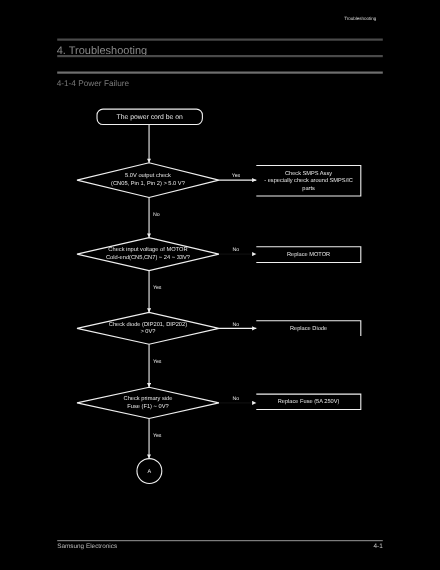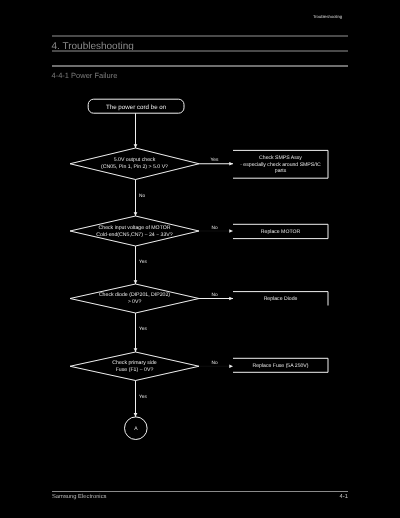--- a/index.html
+++ b/index.html
@@ -21,21 +21,21 @@
 </style>
 </head>
 <body>
 
 <div class="page">
   <div id="hdr">Troubleshooting</div>
   <div class="rule" id="r1"></div>
   <div class="h1" id="t1">4. Troubleshooting</div>
   <div class="rule" id="r2"></div>
   <div class="rule" id="r3"></div>
-  <div class="h1" id="t3">4-4-1  Power Failure</div>
+  <div class="h1" id="t3">4-1-4  Power Failure</div>
 
   <svg id="flow" width="400" height="518">
     <defs>
       <marker id="arw" viewBox="0 0 10 10" refX="9.4" refY="5" markerWidth="4.5" markerHeight="4.2" orient="auto-start-reverse" markerUnits="userSpaceOnUse">
         <path d="M 0.4 0.6 L 9.4 5 L 0.4 9.4 z" fill="#f0f0f0"></path>
       </marker>
     </defs>
     <g id="flow-g">
         <rect x="88.2" y="99.2" width="95.8" height="14" rx="5.4" ry="5.4" fill="none" stroke="#f0f0f0" stroke-width="1"></rect>
         <text x="136.1" y="108.5" text-anchor="middle" font-size="6.2" font-family="&quot;Liberation Sans&quot;, sans-serif" fill="#e6e6e6">The power cord be on</text>

